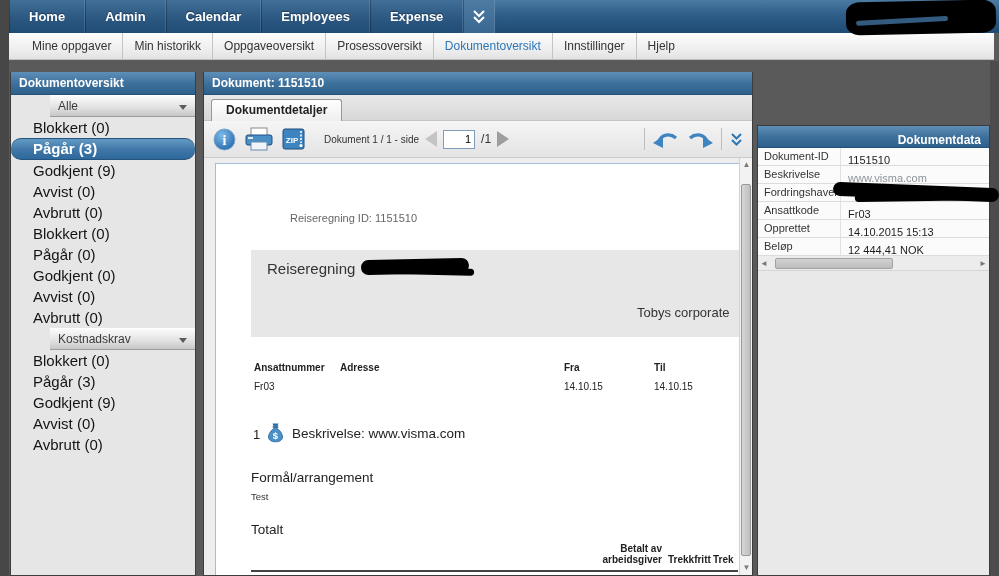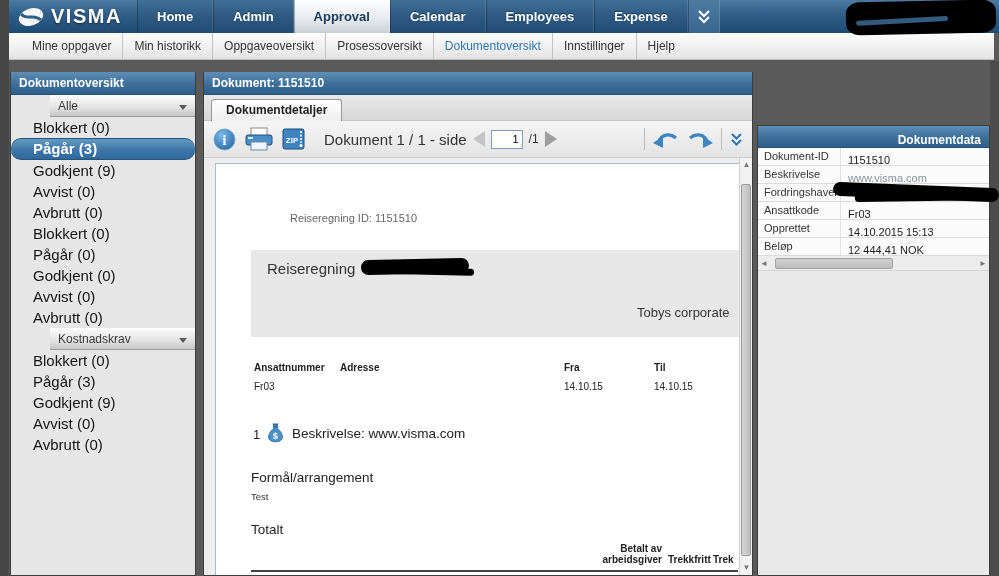--- a/index.html
+++ b/index.html
@@ -116,21 +116,21 @@
     border:1px solid #979797; border-bottom:none; border-radius:3px 3px 0 0;
     font-size:12px; font-weight:bold; color:#222; cursor:pointer;
   }
   .toolbar {
     height:37px; background:linear-gradient(180deg,#f5f5f5 0%,#e3e3e3 100%);
     border-bottom:1px solid #cccccc;
     display:flex; align-items:center; padding:0 9px; gap:9px;
   }
   .tool-icon { display:flex; align-items:center; cursor:pointer; }
   .pager { display:flex; align-items:center; gap:6px; margin-left:8px; }
-  .pager-label { font-size:15px; color:#333; }
+  .pager-label { font-size:10px; color:#333; }
   .tri-left  { width:0;height:0;border-top:8px solid transparent;border-bottom:8px solid transparent;border-right:12px solid #c4c4c4; cursor:pointer;}
   .tri-right { width:0;height:0;border-top:8px solid transparent;border-bottom:8px solid transparent;border-left:12px solid #9e9e9e; cursor:pointer;}
   .page-input {
     width:32px; height:19px; border:1px solid #7f9db9; background:#fff;
     font-size:11px; text-align:right; padding-right:3px; font-family:"Liberation Sans",sans-serif;
   }
   .page-total { font-size:12px; color:#333; }
   .tb-sep { width:1px; height:22px; background:#bdbdbd; }
   .tb-right { margin-left:auto; display:flex; align-items:center; gap:8px; }
 
@@ -207,31 +207,23 @@
 </style>
 </head>
 <body>
 
 <div id="screen">
 
   <div class="edge-left"></div>
   <div class="edge-right"></div>
 
   <div class="topnav">
-    <div class="brand">
-      <svg width="28" height="20" viewBox="0 0 28 20">
-        <ellipse cx="14" cy="10" rx="12.5" ry="8.5" fill="#f4f6f8" transform="rotate(-18 14 10)"></ellipse>
-        <path d="M4 7 C10 14, 17 6, 24 13" stroke="#2d5d88" stroke-width="3" fill="none"></path>
-      </svg>
-      <span class="brand-text">VISMA</span>
-    </div>
     <div class="nav-tabs">
       <div class="nav-tab">Home</div>
       <div class="nav-tab">Admin</div>
-      <div class="nav-tab active">Approval</div>
       <div class="nav-tab">Calendar</div>
       <div class="nav-tab">Employees</div>
       <div class="nav-tab">Expense</div>
       <div class="nav-tab chevron-tab">
         <svg width="14" height="16" viewBox="0 0 14 16">
           <polyline points="2,2 7,7 12,2" fill="none" stroke="#fff" stroke-width="2"></polyline>
           <polyline points="2,8 7,13 12,8" fill="none" stroke="#fff" stroke-width="2"></polyline>
         </svg>
       </div>
     </div>

